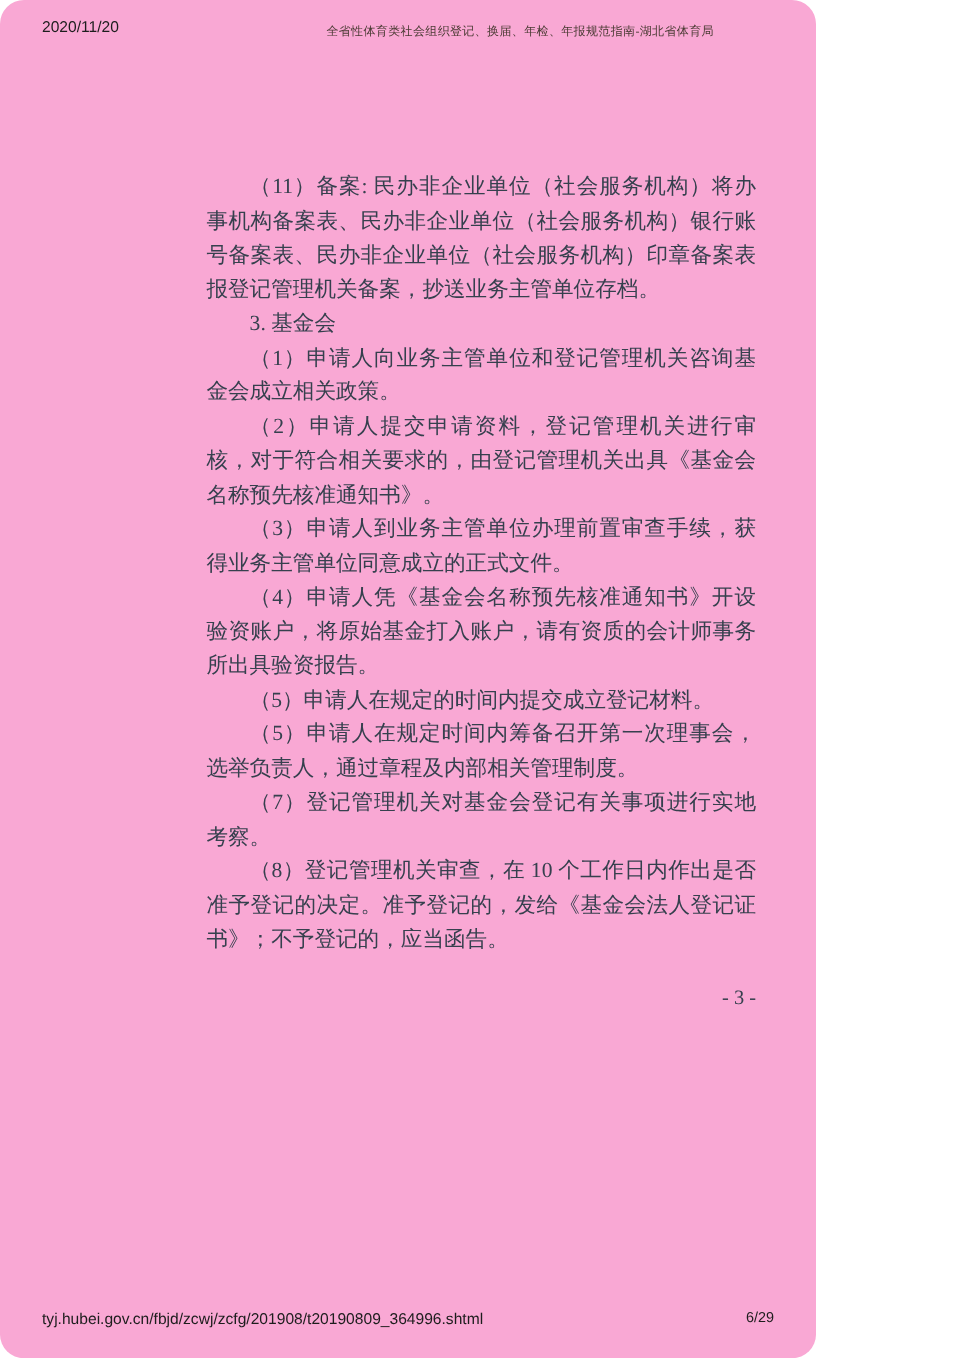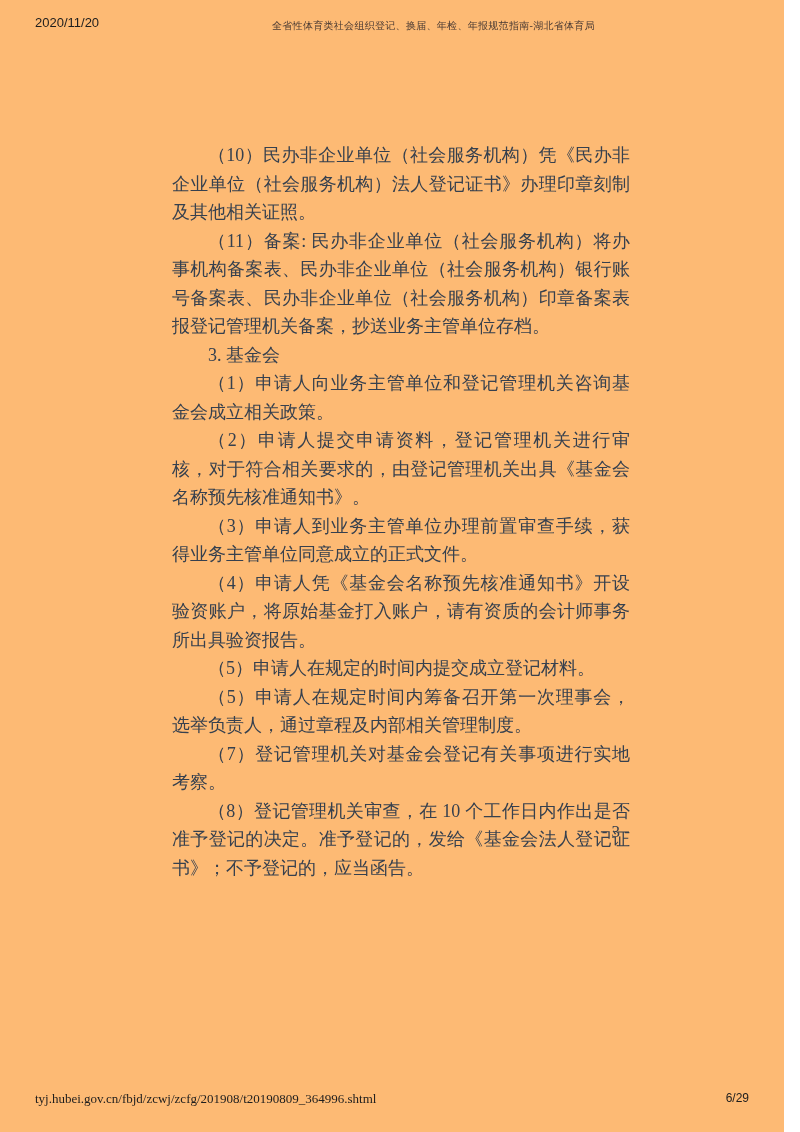--- a/index.html
+++ b/index.html
@@ -1,23 +1,24 @@
 <!DOCTYPE html>
 <html><head>
 <meta charset="utf-8">
 <style>
   html, body { margin: 0; padding: 0; }
   body { background: #ffffff; }
   .page {
     position: relative;
-    width: 784px;
+    width: 680px;
     height: 1132px;
-    background: #fdba74;
+    background: #f9a8d4;
     overflow: hidden;
     font-family: "Liberation Sans", sans-serif;
+    border-radius: 20px;
   }
   .header-date {
     position: absolute;
     left: 35px;
     top: 15px;
     font-size: 13px;
     color: #1d1d1d;
     font-family: "Liberation Sans", sans-serif;
   }
   .header-title {
@@ -55,42 +56,41 @@
     font-family: "Liberation Serif", "DejaVu Serif", serif;
     font-size: 17px;
     color: #36404e;
   }
   .footer-url {
     position: absolute;
     left: 35px;
     top: 1091px;
     font-size: 13px;
     color: #1d1d1d;
-    font-family: Liberation Serif, serif;
+    font-family: Liberation Sans, sans-serif;
   }
   .footer-page {
     position: absolute;
     right: 35px;
     top: 1091px;
     font-size: 12px;
     color: #1d1d1d;
     font-family: "Liberation Sans", sans-serif;
   }
 </style>
 </head>
 <body>
 
 <div class="page">
 
   <div class="header-date">2020/11/20</div>
 
   <div class="header-title">全省性体育类社会组织登记、换届、年检、年报规范指南-湖北省体育局</div>
 
   <div class="doc-body">
-      <p class="para"><span>（10）民办非企业单位（社会服务机构）凭《民办非企业单位（社会服务机构）法人登记证书》办理印章刻制及其他相关证照。</span></p>
       <p class="para"><span>（11）</span><span class="seg-bold">备案:</span><span> 民办非企业单位（社会服务机构）将办事机构备案表、民办非企业单位（社会服务机构）银行账号备案表、民办非企业单位（社会服务机构）印章备案表报登记管理机关备案，抄送业务主管单位存档。</span></p>
       <p class="para"><span class="seg-bold">3. 基金会</span></p>
       <p class="para"><span>（1）申请人向业务主管单位和登记管理机关咨询基金会成立相关政策。</span></p>
       <p class="para"><span>（2）申请人提交申请资料，登记管理机关进行审核，对于符合相关要求的，由登记管理机关出具《基金会名称预先核准通知书》。</span></p>
       <p class="para"><span>（3）申请人到业务主管单位办理前置审查手续，获得业务主管单位同意成立的正式文件。</span></p>
       <p class="para"><span>（4）申请人凭《基金会名称预先核准通知书》开设验资账户，将原始基金打入账户，请有资质的会计师事务所出具验资报告。</span></p>
       <p class="para"><span>（5）申请人在规定的时间内提交成立登记材料。</span></p>
       <p class="para"><span>（5）申请人在规定时间内筹备召开第一次理事会，选举负责人，通过章程及内部相关管理制度。</span></p>
       <p class="para"><span>（7）登记管理机关对基金会登记有关事项进行实地考察。</span></p>
       <p class="para"><span>（8）登记管理机关审查，在 10 个工作日内作出是否准予登记的决定。准予登记的，发给《基金会法人登记证书》；不予登记的，应当函告。</span></p>

